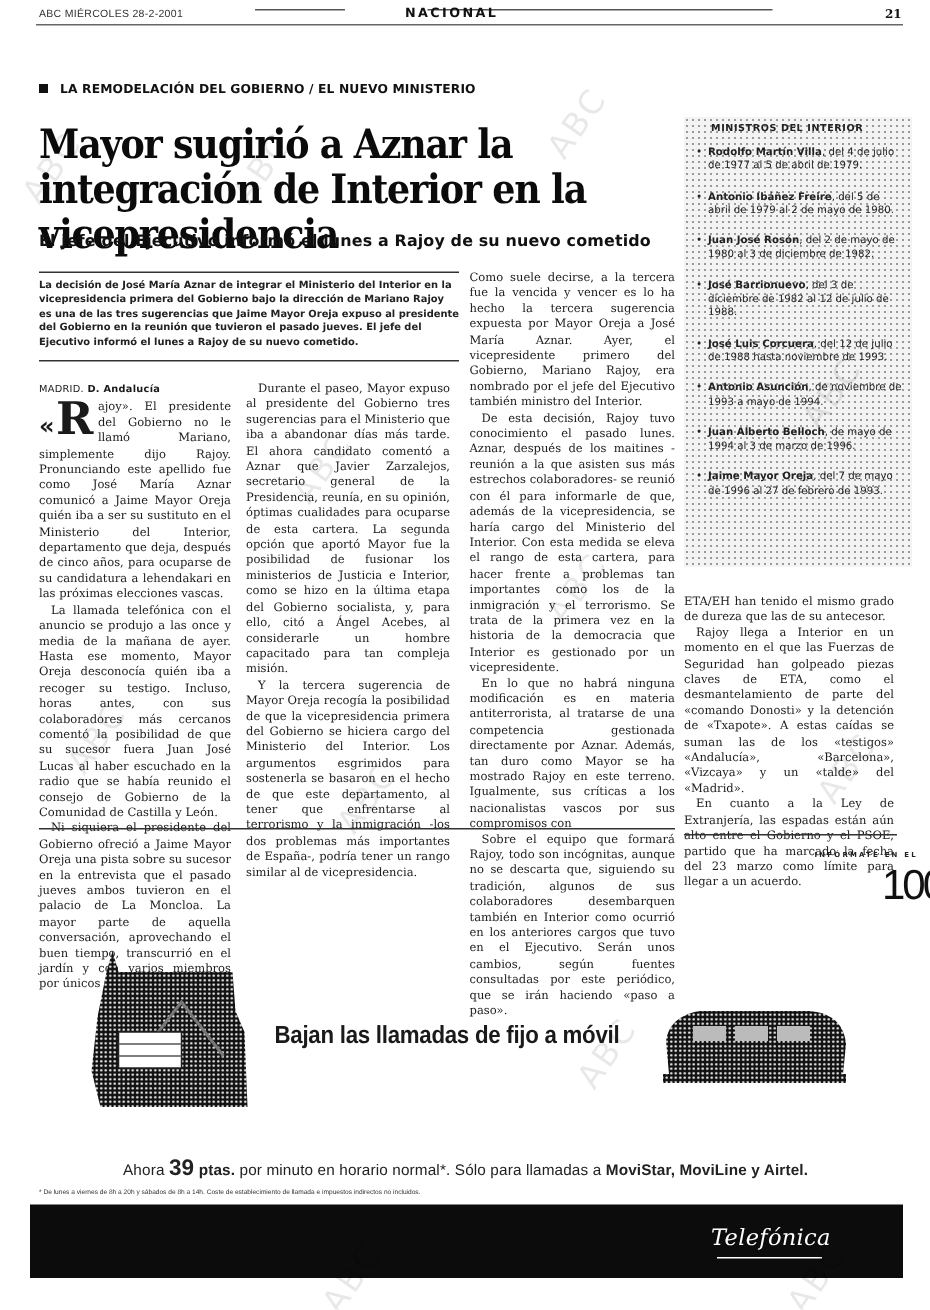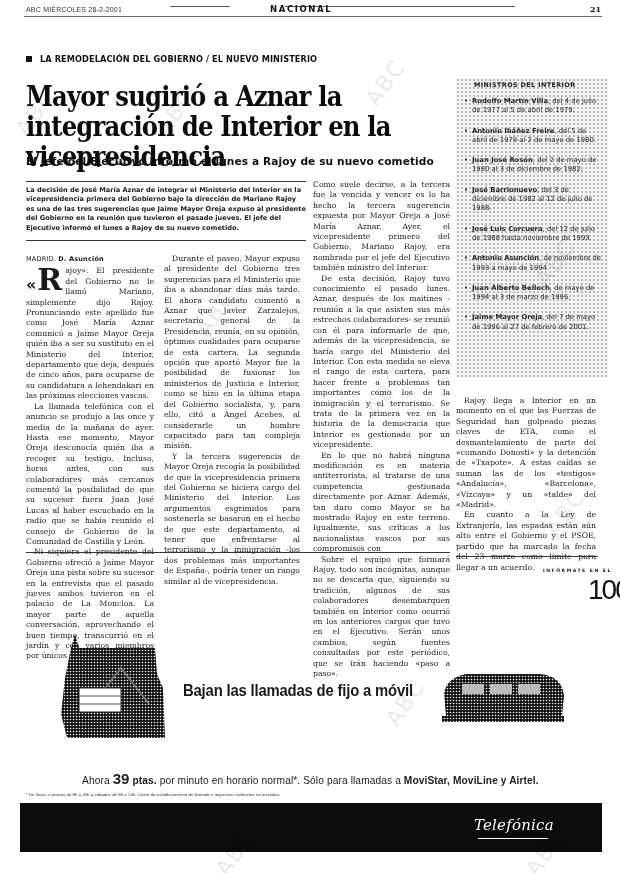--- a/index.html
+++ b/index.html
@@ -81,21 +81,21 @@
 <div class="abs headline">Mayor sugirió a Aznar la integración de Interior en la vicepresidencia</div>
 <div class="abs subhead">El jefe del Ejecutivo informó el lunes a Rajoy de su nuevo cometido</div>
 
 <div class="abs lead-rule-top"></div>
 <div class="abs lead">La decisión de José María Aznar de integrar el Ministerio del Interior en la vicepresidencia primera del Gobierno bajo la dirección de Mariano Rajoy es una de las tres sugerencias que Jaime Mayor Oreja expuso al presidente del Gobierno en la reunión que tuvieron el pasado jueves. El jefe del Ejecutivo informó el lunes a Rajoy de su nuevo cometido.</div>
 <div class="abs lead-rule-bottom"></div>
 
 <div class="abs col col1">
   <div class="byline">
     <span>MADRID.</span>
-    <b>D. Asunción</b>
+    <b>D. Andalucía</b>
   </div>
   <p class="noindent">
     <span class="dropcap"><span class="guillemet">«</span><span>R</span></span><span>ajoy». El presidente del Gobierno no le llamó Mariano, simplemente dijo Rajoy. Pronunciando este apellido fue como José María Aznar comunicó a Jaime Mayor Oreja quién iba a ser su sustituto en el Ministerio del Interior, departamento que deja, después de cinco años, para ocuparse de su candidatura a lehendakari en las próximas elecciones vascas.</span>
   </p>
   <p>La llamada telefónica con el anuncio se produjo a las once y media de la mañana de ayer. Hasta ese momento, Mayor Oreja desconocía quién iba a recoger su testigo. Incluso, horas antes, con sus colaboradores más cercanos comentó la posibilidad de que su sucesor fuera Juan José Lucas al haber escuchado en la radio que se había reunido el consejo de Gobierno de la Comunidad de Castilla y León.</p>
   <p>Ni siquiera el presidente del Gobierno ofreció a Jaime Mayor Oreja una pista sobre su sucesor en la entrevista que el pasado jueves ambos tuvieron en el palacio de La Moncloa. La mayor parte de aquella conversación, aprovechando el buen tiempo, transcurrió en el jardín y con varios miembros por únicos testigos.</p>
 </div>
 
 <div class="abs col col2">
   <p>Durante el paseo, Mayor expuso al presidente del Gobierno tres sugerencias para el Ministerio que iba a abandonar días más tarde. El ahora candidato comentó a Aznar que Javier Zarzalejos, secretario general de la Presidencia, reunía, en su opinión, óptimas cualidades para ocuparse de esta cartera. La segunda opción que aportó Mayor fue la posibilidad de fusionar los ministerios de Justicia e Interior, como se hizo en la última etapa del Gobierno socialista, y, para ello, citó a Ángel Acebes, al considerarle un hombre capacitado para tan compleja misión.</p>
@@ -112,25 +112,26 @@
 <div class="abs sidebar">
   <div class="sidebar-title">MINISTROS DEL INTERIOR</div>
   <ul>
     <li><span class="bullet">•</span><b>Rodolfo Martín Villa</b><span>, del 4 de julio de 1977 al 5 de abril de 1979.</span></li>
     <li><span class="bullet">•</span><b>Antonio Ibáñez Freire</b><span>, del 5 de abril de 1979 al 2 de mayo de 1980.</span></li>
     <li><span class="bullet">•</span><b>Juan José Rosón</b><span>, del 2 de mayo de 1980 al 3 de diciembre de 1982.</span></li>
     <li><span class="bullet">•</span><b>José Barrionuevo</b><span>, del 3 de diciembre de 1982 al 12 de julio de 1988.</span></li>
     <li><span class="bullet">•</span><b>José Luis Corcuera</b><span>, del 12 de julio de 1988 hasta noviembre de 1993.</span></li>
     <li><span class="bullet">•</span><b>Antonio Asunción</b><span>, de noviembre de 1993 a mayo de 1994.</span></li>
     <li><span class="bullet">•</span><b>Juan Alberto Belloch</b><span>, de mayo de 1994 al 3 de marzo de 1996.</span></li>
-    <li><span class="bullet">•</span><b>Jaime Mayor Oreja</b><span>, del 7 de mayo de 1996 al 27 de febrero de 2001.</span></li>
+    <li><span class="bullet">•</span><b>Jaime Mayor Oreja</b><span>, del 7 de mayo de 1996 al 27 de febrero de 1993.</span></li>
   </ul>
 </div>
 
 <div class="abs col col4">
+  <p class="noindent">ETA/EH han tenido el mismo grado de dureza que las de su antecesor.</p>
   <p>Rajoy llega a Interior en un momento en el que las Fuerzas de Seguridad han golpeado piezas claves de ETA, como el desmantelamiento de parte del «comando Donosti» y la detención de «Txapote». A estas caídas se suman las de los «testigos» «Andalucía», «Barcelona», «Vizcaya» y un «talde» del «Madrid».</p>
   <p>En cuanto a la Ley de Extranjería, las espadas están aún alto entre el Gobierno y el PSOE, partido que ha marcado la fecha del 23 marzo como límite para llegar a un acuerdo.</p>
 </div>
 
 <div class="abs col-bottom-rule"></div>
 <div class="abs col-bottom-rule2"></div>
 
 <div class="abs ad-label">INFÓRMATE EN EL</div>
 <div class="abs ad-number">1004</div>
 

